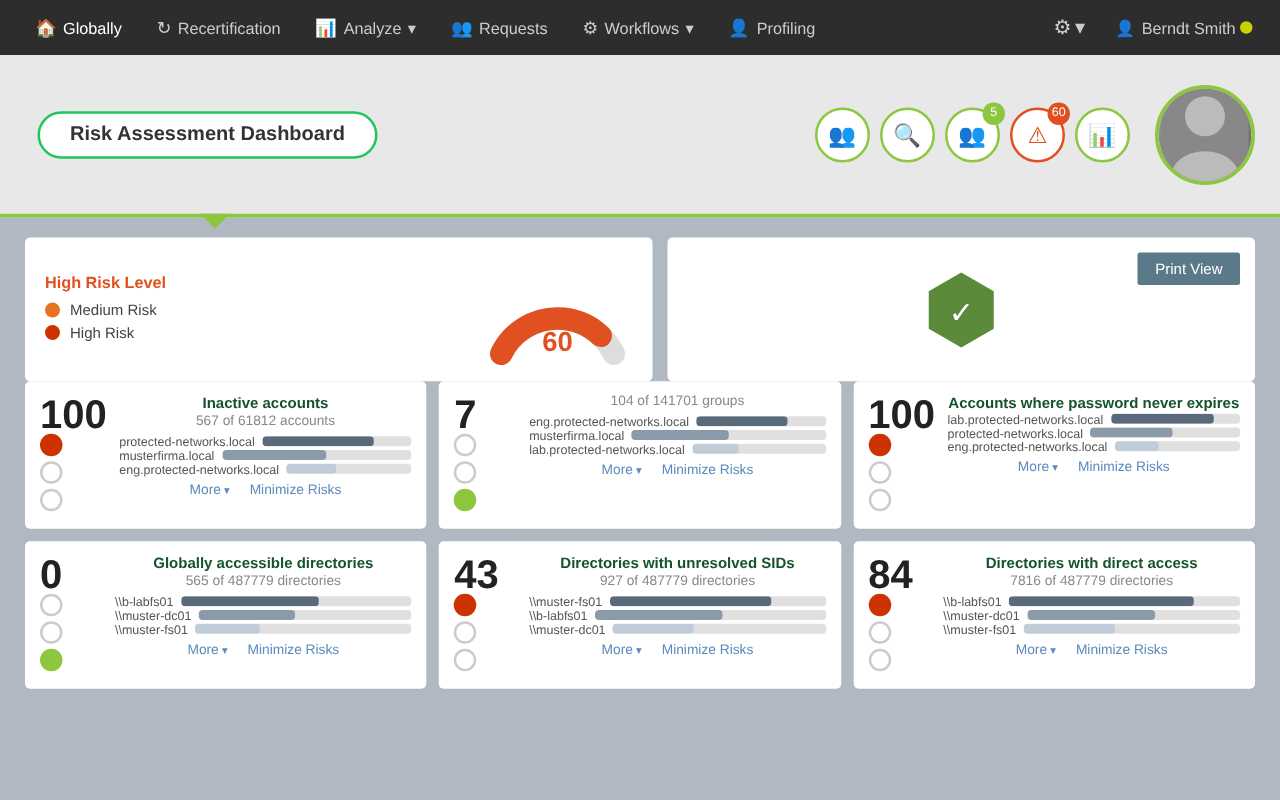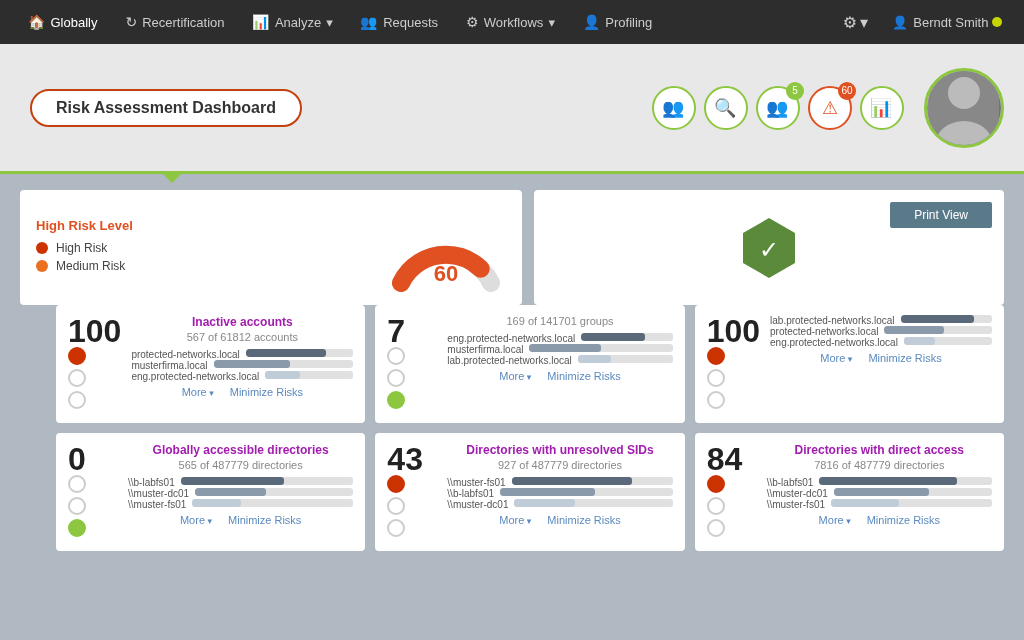--- a/index.html
+++ b/index.html
@@ -38,21 +38,21 @@
     .sub-header {
       background: #e8e8e8;
       height: 130px;
       display: flex;
       align-items: center;
       padding: 0 30px;
       position: relative;
       border-bottom: 3px solid #8dc63f;
     }
     .dashboard-title-box {
-      border: 2px solid #c2410c;
+      border: 2px solid #22c55e;
       border-radius: 20px;
       padding: 8px 24px;
       font-size: 16px;
       font-weight: bold;
       color: #333;
       background: white;
     }
     .sub-header-icons {
       position: absolute;
       right: 120px;
@@ -181,53 +181,52 @@
       min-height: 115px;
       position: relative;
     }
     .print-btn {
       position: absolute;
       top: 12px;
       right: 12px;
       background: #5a7a8a;
       color: white;
       border: none;
-      padding: 6px 24px;
+      padding: 6px 14px;
       font-size: 12px;
       cursor: pointer;
       border-radius: 2px;
     }
     .hex-icon {
       width: 64px; height: 64px;
     }
 
     
     .cards-grid {
       display: grid;
       grid-template-columns: repeat(3, 1fr);
       gap: 10px;
-      margin-left: 36px;
     }
 
     .risk-card {
       background: white;
       border-radius: 4px;
       padding: 10px 12px;
       display: flex;
       gap: 10px;
     }
     .card-score {
       font-size: 32px;
       font-weight: bold;
       color: #222;
       min-width: 50px;
       line-height: 1;
     }
     .card-body { flex: 1; }
-    .card-title { font-size: 12px; font-weight: bold; color: #a21caf; text-align: center; margin-bottom: 2px; }
+    .card-title { font-size: 12px; font-weight: bold; color: #14532d; text-align: center; margin-bottom: 2px; }
     .card-subtitle { font-size: 11px; color: #888; text-align: center; margin-bottom: 6px; }
     .card-circles { display: flex; flex-direction: column; gap: 4px; margin-bottom: 4px; }
     .circle-row { display: flex; align-items: flex-start; gap: 6px; }
     .small-circle {
       width: 18px; height: 18px;
       border-radius: 50%;
       border: 2px solid #ccc;
       flex-shrink: 0;
     }
     .sc-red { background: #cc3300; border-color: #cc3300; }
@@ -351,26 +350,26 @@
 </div>
 
 <div class="main-content">
 
   <div class="top-panels">
 
     <div class="risk-panel">
       <div class="risk-legend">
         <div class="risk-title">High Risk Level</div>
         <div class="legend-item">
+          <div class="legend-dot dot-orange"></div>
+          <span>Medium Risk</span>
+        </div>
+        <div class="legend-item">
           <div class="legend-dot dot-red"></div>
           <span>High Risk</span>
-        </div>
-        <div class="legend-item">
-          <div class="legend-dot dot-orange"></div>
-          <span>Medium Risk</span>
         </div>
       </div>
       <div class="gauge-wrap">
         <svg class="gauge-svg" viewBox="0 0 120 80">
 
           <path d="M 15 70 A 50 50 0 0 1 105 70" fill="none" stroke="#ddd" stroke-width="18" stroke-linecap="round"></path>
 
           <path d="M 15 70 A 50 50 0 0 1 105 70" fill="none" stroke="#e05020" stroke-width="18" stroke-linecap="round" stroke-dasharray="157" stroke-dashoffset="63"></path>
         </svg>
         <div class="gauge-number">60</div>
@@ -443,21 +442,21 @@
       </div>
       <div class="circle-row">
         <div class="small-circle sc-empty"></div>
       </div>
       <div class="circle-row">
         <div class="small-circle sc-green"></div>
       </div>
         </div>
       </div>
       <div class="card-body">
-        <div class="card-subtitle">169 of 141701 groups</div>
+        <div class="card-subtitle">104 of 141701 groups</div>
         <div>
       <div class="circle-row">
         <span class="row-label">eng.protected-networks.local</span>
         <div class="bar-wrap">
           <div class="bar-fill bar-dark" style="width:70%"></div>
         </div>
       </div>
       <div class="circle-row">
         <span class="row-label">musterfirma.local</span>
         <div class="bar-wrap">
@@ -487,20 +486,21 @@
       </div>
       <div class="circle-row">
         <div class="small-circle sc-empty"></div>
       </div>
       <div class="circle-row">
         <div class="small-circle sc-empty"></div>
       </div>
         </div>
       </div>
       <div class="card-body">
+        <div class="card-title">Accounts where password never expires</div>
         <div>
       <div class="circle-row">
         <span class="row-label">lab.protected-networks.local</span>
         <div class="bar-wrap">
           <div class="bar-fill bar-dark" style="width:80%"></div>
         </div>
       </div>
       <div class="circle-row">
         <span class="row-label">protected-networks.local</span>
         <div class="bar-wrap">

